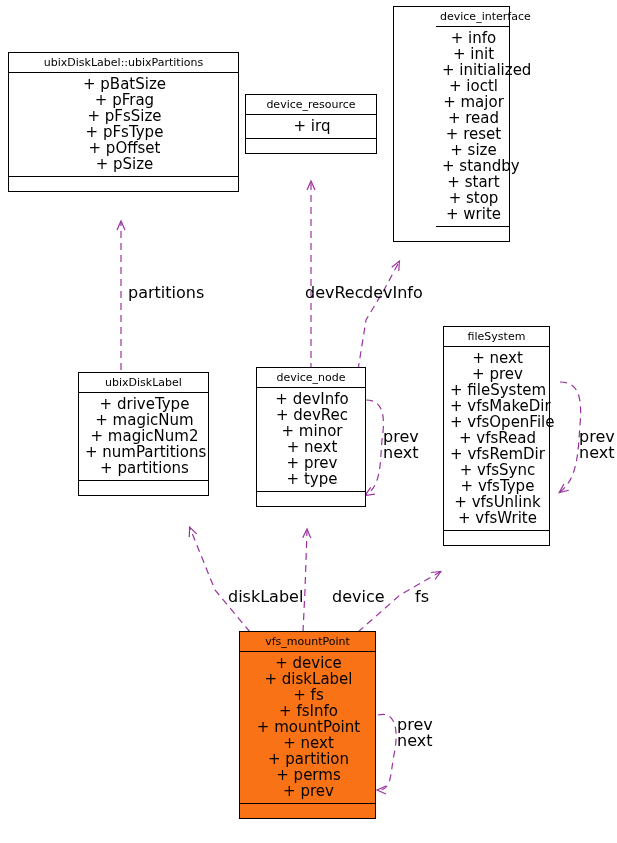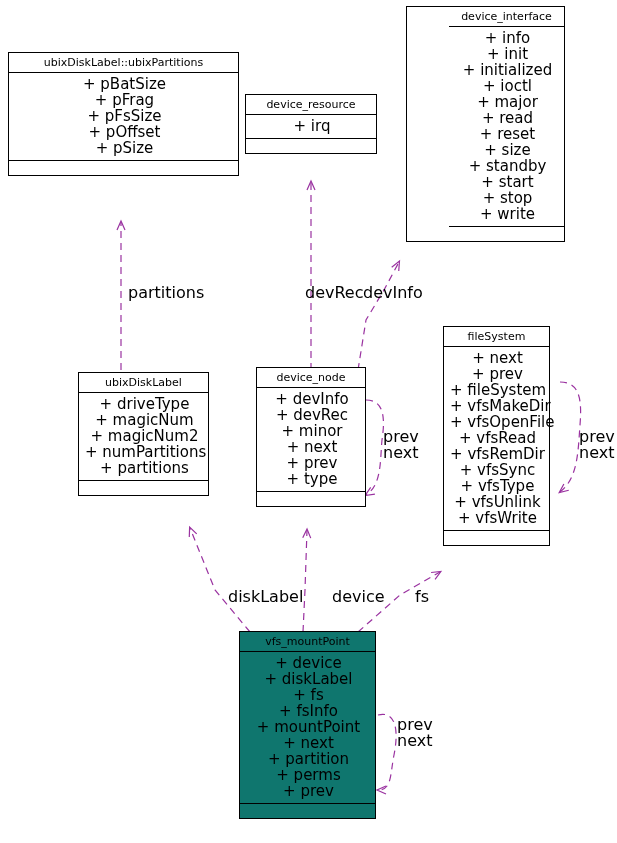--- a/index.html
+++ b/index.html
@@ -15,21 +15,21 @@
     font-family: "DejaVu Sans", "Liberation Sans", sans-serif;
     overflow: hidden;
   }
   .uml-class {
     position: absolute;
     border: 1px solid #000000;
     background: #ffffff;
     box-sizing: border-box;
   }
   .uml-class.highlight {
-    background: #0f766e;
+    background: #f97316;
   }
   .uml-title {
     text-align: center;
     font-size: 11px;
     color: #000000;
     padding: 3px 4px 3px 4px;
     border-bottom: 1px solid #000000;
     white-space: nowrap;
   }
   .uml-attrs {
@@ -89,21 +89,21 @@
 
     <path d="M250,632 L215,590 L190,528" fill="none" stroke="#9a32a0" stroke-width="1.2" stroke-dasharray="7,5" marker-end="url(#openarrow)"></path>
 
     <path d="M303,632 L305,590 L307,530" fill="none" stroke="#9a32a0" stroke-width="1.2" stroke-dasharray="7,5" marker-end="url(#openarrow)"></path>
 
     <path d="M358,632 L400,595 L440,572" fill="none" stroke="#9a32a0" stroke-width="1.2" stroke-dasharray="7,5" marker-end="url(#openarrow)"></path>
 
     <path d="M378,715 C398,710 398,735 394,755 C390,775 392,790 378,790" fill="none" stroke="#9a32a0" stroke-width="1.2" stroke-dasharray="7,5" marker-end="url(#openarrow)"></path>
   </svg>
 
-  <div class="uml-class" style="left:406px; top:6px; width:159px;padding-left:42px;">
+  <div class="uml-class" style="left:393px; top:6px; width:117px;padding-left:42px;">
     <div class="uml-title">device_interface</div>
     <div class="uml-attrs">
       <div class="uml-attr">+ info</div>
       <div class="uml-attr">+ init</div>
       <div class="uml-attr">+ initialized</div>
       <div class="uml-attr">+ ioctl</div>
       <div class="uml-attr">+ major</div>
       <div class="uml-attr">+ read</div>
       <div class="uml-attr">+ reset</div>
       <div class="uml-attr">+ size</div>
@@ -114,20 +114,21 @@
     </div>
     <div class="uml-ops"></div>
   </div>
 
   <div class="uml-class" style="left:8px; top:52px; width:231px;">
     <div class="uml-title">ubixDiskLabel::ubixPartitions</div>
     <div class="uml-attrs">
       <div class="uml-attr">+ pBatSize</div>
       <div class="uml-attr">+ pFrag</div>
       <div class="uml-attr">+ pFsSize</div>
+      <div class="uml-attr">+ pFsType</div>
       <div class="uml-attr">+ pOffset</div>
       <div class="uml-attr">+ pSize</div>
     </div>
     <div class="uml-ops"></div>
   </div>
 
   <div class="uml-class" style="left:245px; top:94px; width:132px;">
     <div class="uml-title">device_resource</div>
     <div class="uml-attrs">
       <div class="uml-attr">+ irq</div>

